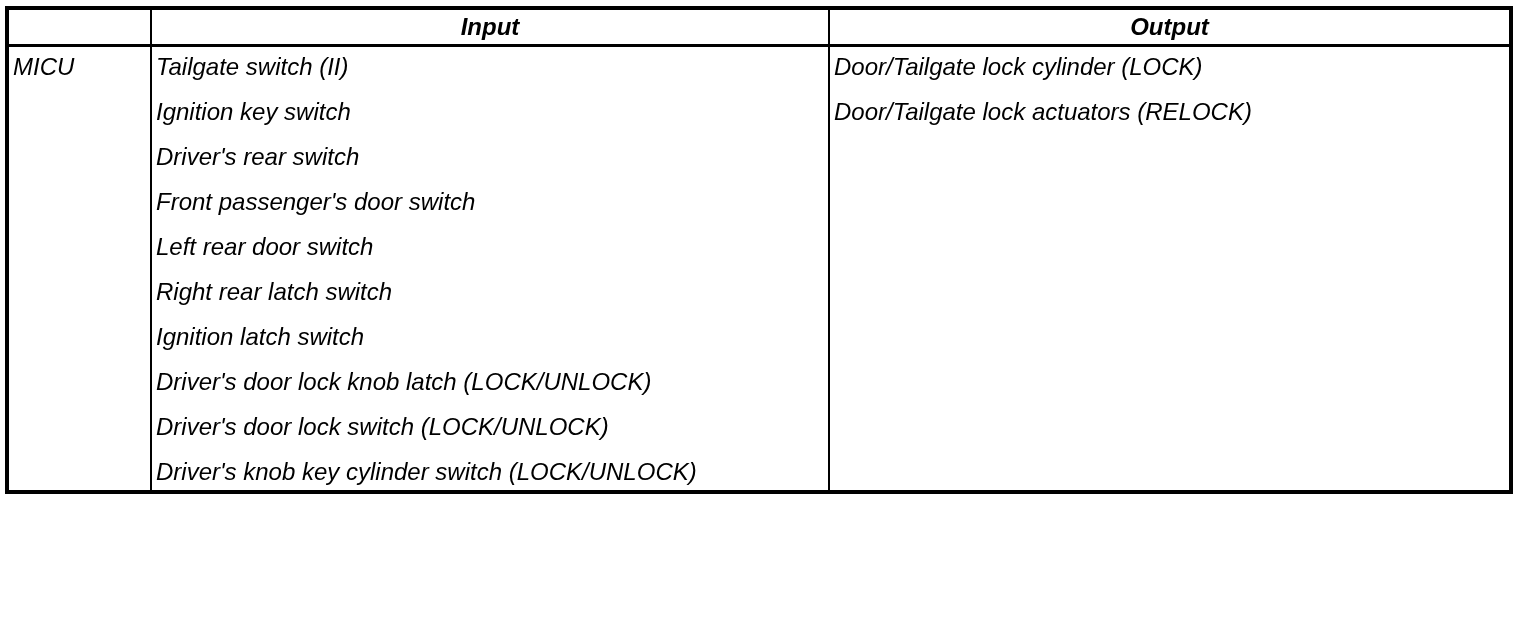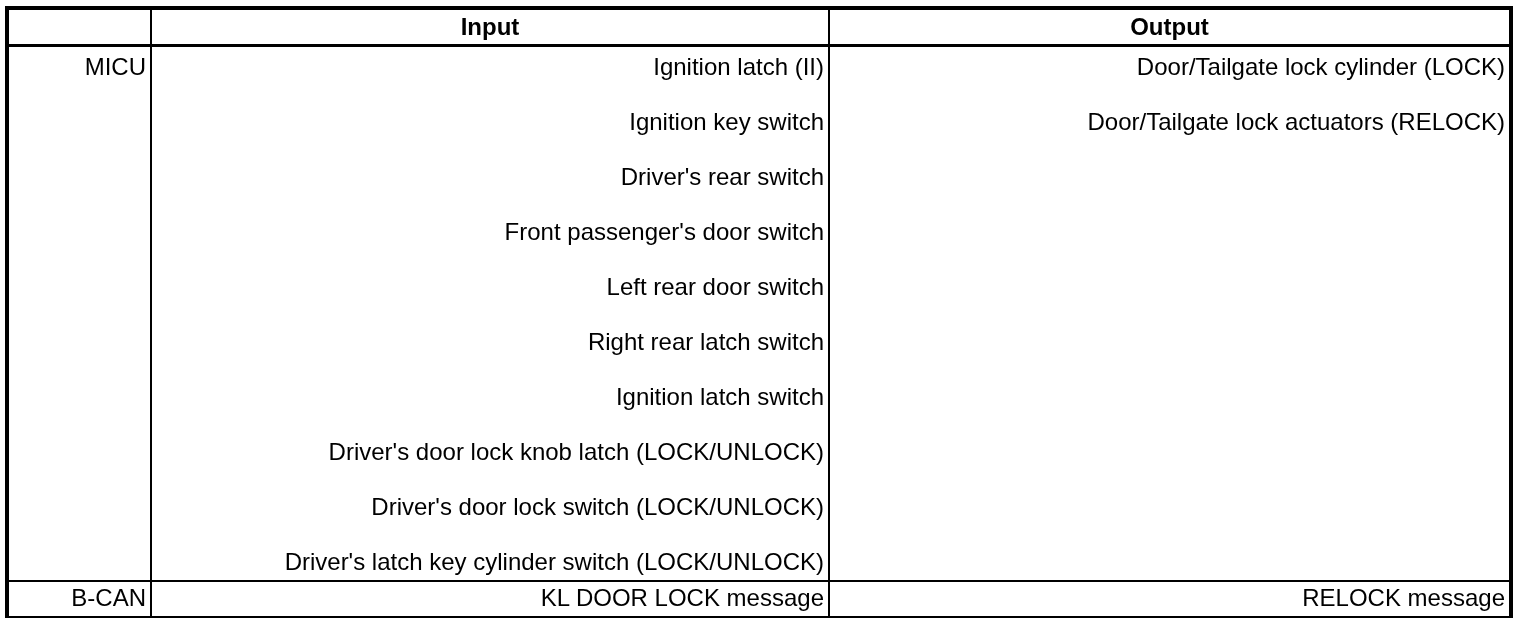--- a/index.html
+++ b/index.html
@@ -18,44 +18,44 @@
     top: 6px;
     width: 1508px;
     box-sizing: border-box;
     border: 4px solid #000000;
   }
   table.io-table {
     width: 100%;
     border-collapse: collapse;
     border: hidden; 
     table-layout: fixed;
+    font-style: italic;
   }
   .io-table th, .io-table td {
     border: 2px solid #000000;
     padding: 0;
     font-size: 24px;
     vertical-align: top;
-    text-align: right;
   }
   .io-table thead th {
     height: 34px;
     font-weight: bold;
     text-align: center;
     vertical-align: middle;
     border-bottom: 3px solid #000000;
   }
   td.cell {
     padding: 6px 4px 4px 4px;
   }
   .line {
     line-height: 28px;
     white-space: nowrap;
   }
   .line + .line {
-    margin-top: 27px;
+    margin-top: 17px;
   }
   tr.row-bcan td.cell {
     height: 30px;
     padding-top: 2px;
     padding-bottom: 2px;
   }
   col.c-source { width: 142px; }
   col.c-input  { width: 678px; }
 </style>
 </head>
@@ -74,42 +74,31 @@
         <th>Input</th>
         <th>Output</th>
       </tr>
     </thead>
     <tbody>
       <tr>
         <td class="cell">
           <div class="line">MICU</div>
         </td>
         <td class="cell">
-          <div class="line">Ignition latch (II)</div>
+          <div class="line">Tailgate switch (II)</div>
           <div class="line">Ignition key switch</div>
           <div class="line">Driver's rear switch</div>
           <div class="line">Front passenger's door switch</div>
           <div class="line">Left rear door switch</div>
           <div class="line">Right rear latch switch</div>
           <div class="line">Ignition latch switch</div>
           <div class="line">Driver's door lock knob latch (LOCK/UNLOCK)</div>
           <div class="line">Driver's door lock switch (LOCK/UNLOCK)</div>
-          <div class="line">Driver's latch key cylinder switch (LOCK/UNLOCK)</div>
+          <div class="line">Driver's knob key cylinder switch (LOCK/UNLOCK)</div>
         </td>
         <td class="cell">
           <div class="line">Door/Tailgate lock cylinder (LOCK)</div>
           <div class="line">Door/Tailgate lock actuators (RELOCK)</div>
-        </td>
-      </tr>
-      <tr class="row-bcan">
-        <td class="cell">
-          <div class="line">B-CAN</div>
-        </td>
-        <td class="cell">
-          <div class="line">KL DOOR LOCK message</div>
-        </td>
-        <td class="cell">
-          <div class="line">RELOCK message</div>
         </td>
       </tr>
     </tbody>
   </table>
 </div>
 
 </body></html>

